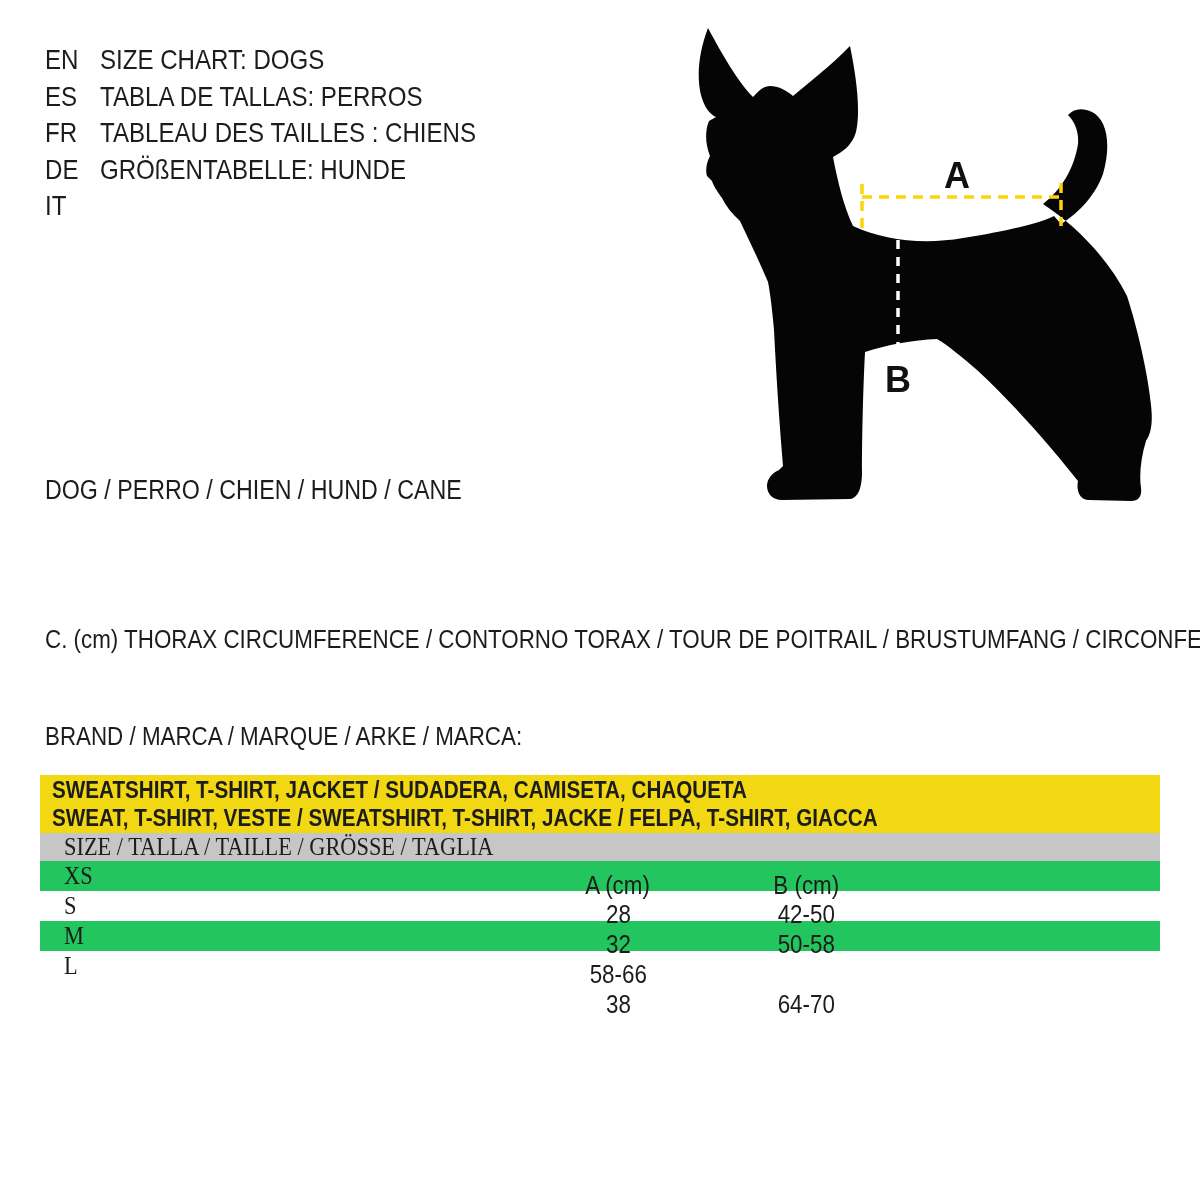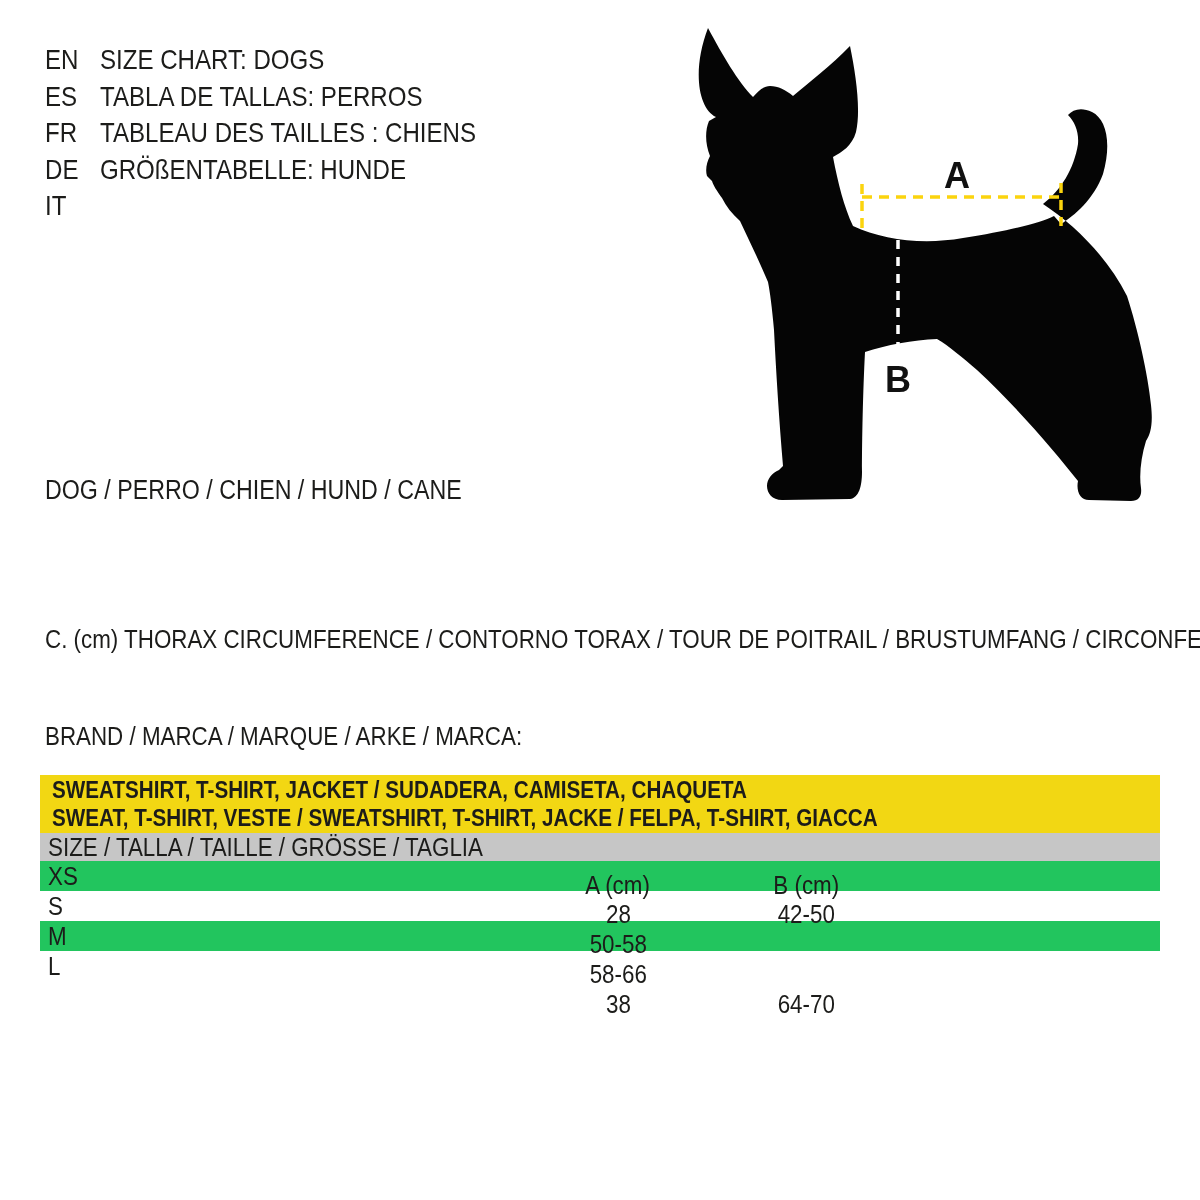--- a/index.html
+++ b/index.html
@@ -47,21 +47,21 @@
   
   .size-table { position: absolute; left: 40px; top: 833px; width: 1120px; }
   .t-row {
     display: grid;
     grid-template-columns: 480px 196px 180px 1fr;
     height: 30px; line-height: 30px;
     font-size: 26px;
   }
   .t-row.t-head { height: 28px; line-height: 28px; background: #C6C6C6; }
   .t-row.alt { background: #22c55e; }
-  .t-row .c1 { padding-left: 8px; text-align: left; }
+  .t-row .c1 { padding-left: 24px; text-align: left; font-family: Liberation Serif, serif; }
   .t-row .c2, .t-row .c3 { text-align: center; margin-top: 38px; }
 </style>
 </head>
 <body>
 
 <div class="canvas">
 
   <div class="langs">
     <div class="lang-row">
       <span class="lang-code"><span class="cx">EN</span></span>
@@ -164,20 +164,21 @@
       <div class="c2"><span class="cx cxc">A (cm)</span></div>
       <div class="c3"><span class="cx cxc">B (cm)</span></div>
     </div>
     <div class="t-row alt">
       <div class="c1"><span class="cx">XS</span></div>
       <div class="c2"><span class="cx cxc">28</span></div>
       <div class="c3"><span class="cx cxc">42-50</span></div>
     </div>
     <div class="t-row">
       <div class="c1"><span class="cx">S</span></div>
+      <div class="c2"><span class="cx cxc">32</span></div>
       <div class="c3"><span class="cx cxc">50-58</span></div>
     </div>
     <div class="t-row alt">
       <div class="c1"><span class="cx">M</span></div>
       <div class="c3"><span class="cx cxc">58-66</span></div>
     </div>
     <div class="t-row">
       <div class="c1"><span class="cx">L</span></div>
       <div class="c2"><span class="cx cxc">38</span></div>
       <div class="c3"><span class="cx cxc">64-70</span></div>

